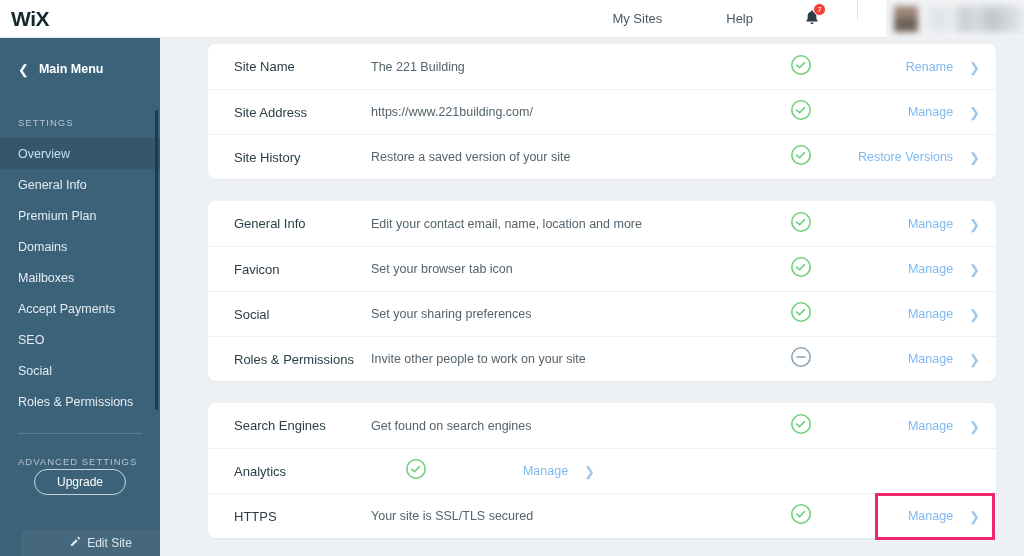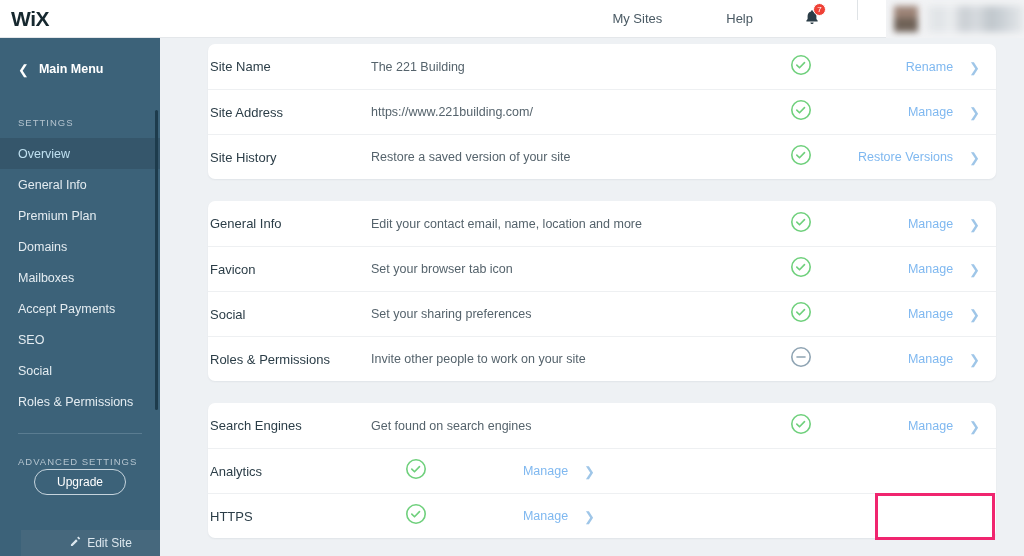--- a/index.html
+++ b/index.html
@@ -175,21 +175,21 @@
   .card:first-child { margin-top: 6px; }
   .row {
     position: relative;
     height: 45px;
     display: flex; align-items: center;
     cursor: pointer;
   }
   .row + .row { border-top: 1px solid #eef0f2; }
   .row-title {
     width: 163px;
-    padding-left: 2px;
+    padding-left: 26px;
     font-size: 13px;
     color: #2b3d47;
   }
   .row-desc {
     flex: 1;
     font-size: 12.5px;
     color: #55636c;
   }
   .row-status {
     width: 90px;
@@ -459,20 +459,21 @@
           </span>
         </div>
         <div class="row-action">
           <span class="action-link">Manage</span>
           <span class="row-chevron">❯</span>
         </div>
       </div>
 
       <div class="row">
         <div class="row-title">HTTPS</div>
+        <div class="row-desc">Your site is SSL/TLS secured</div>
         <div class="row-status">
           <span>
             <svg width="22" height="22" viewBox="0 0 22 22">
                 <circle cx="11" cy="11" r="9.2" fill="none" stroke="#6fd07c" stroke-width="1.6"></circle>
                 <path d="M6.8 11.1l2.7 2.7 5-5.2" fill="none" stroke="#6fd07c" stroke-width="1.6" stroke-linecap="round" stroke-linejoin="round"></path>
               </svg>
           </span>
         </div>
         <div class="row-action">
           <span class="action-link">Manage</span>

